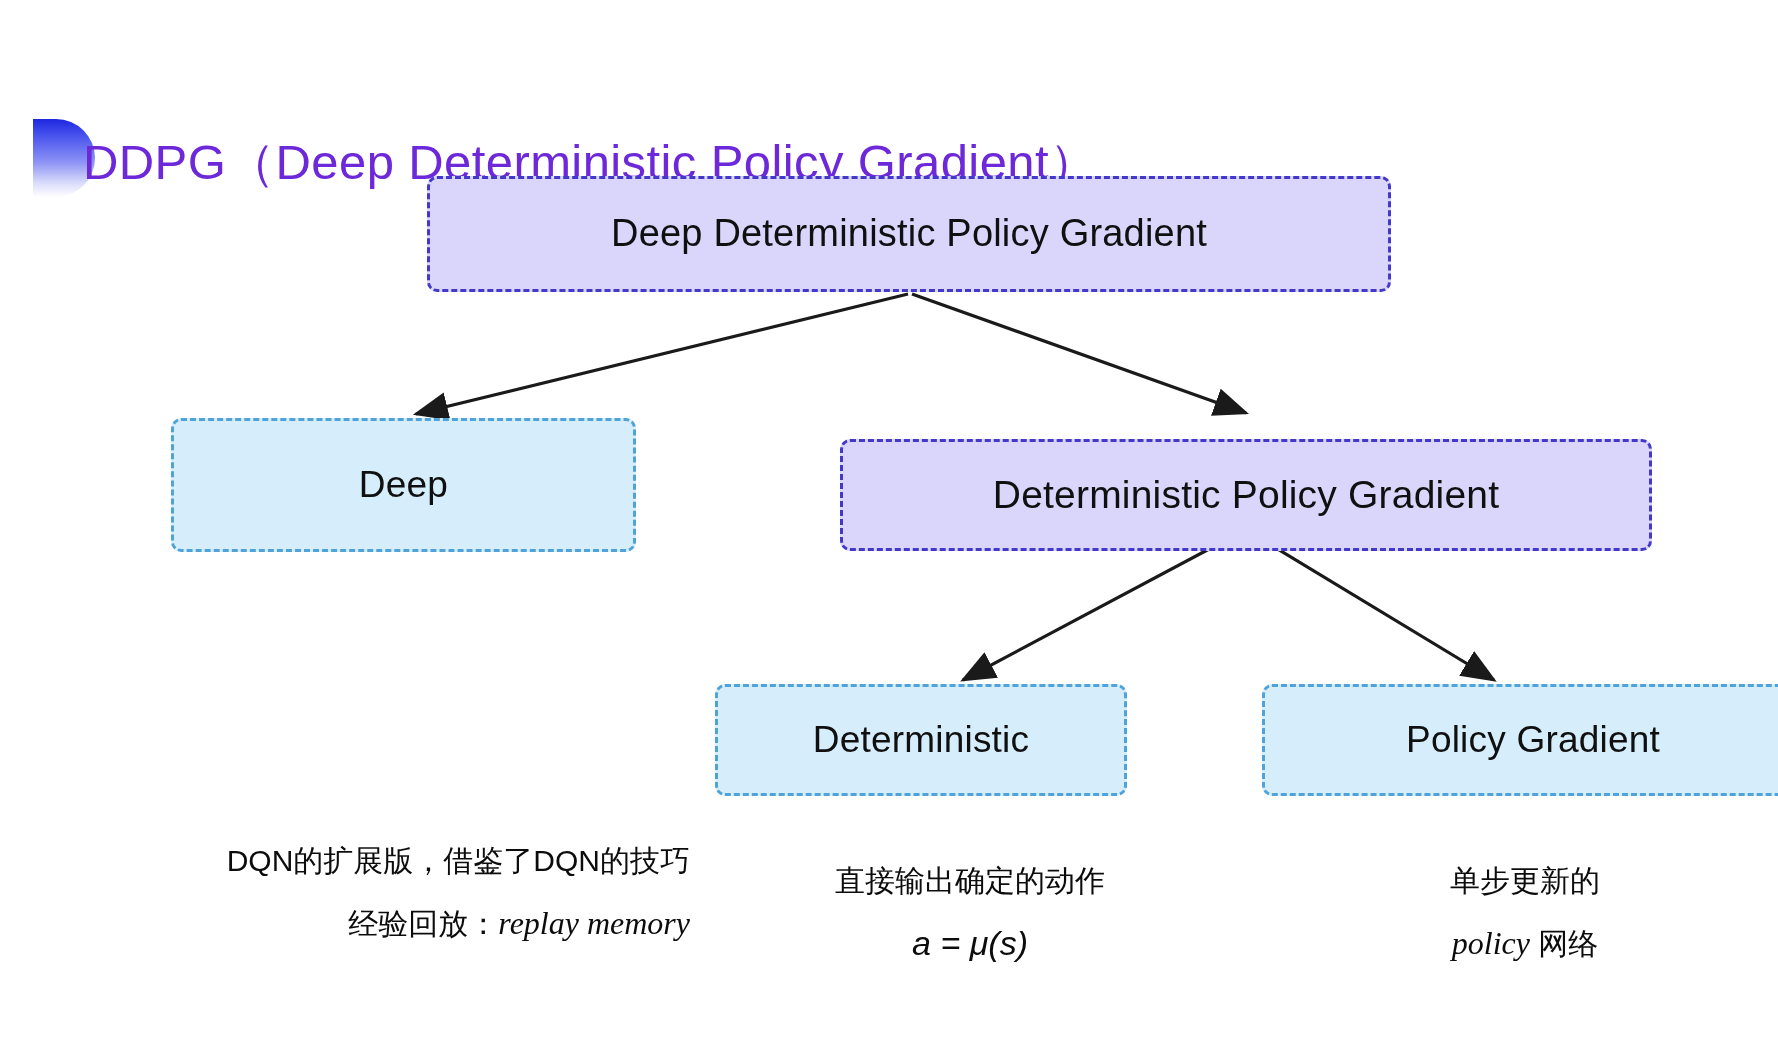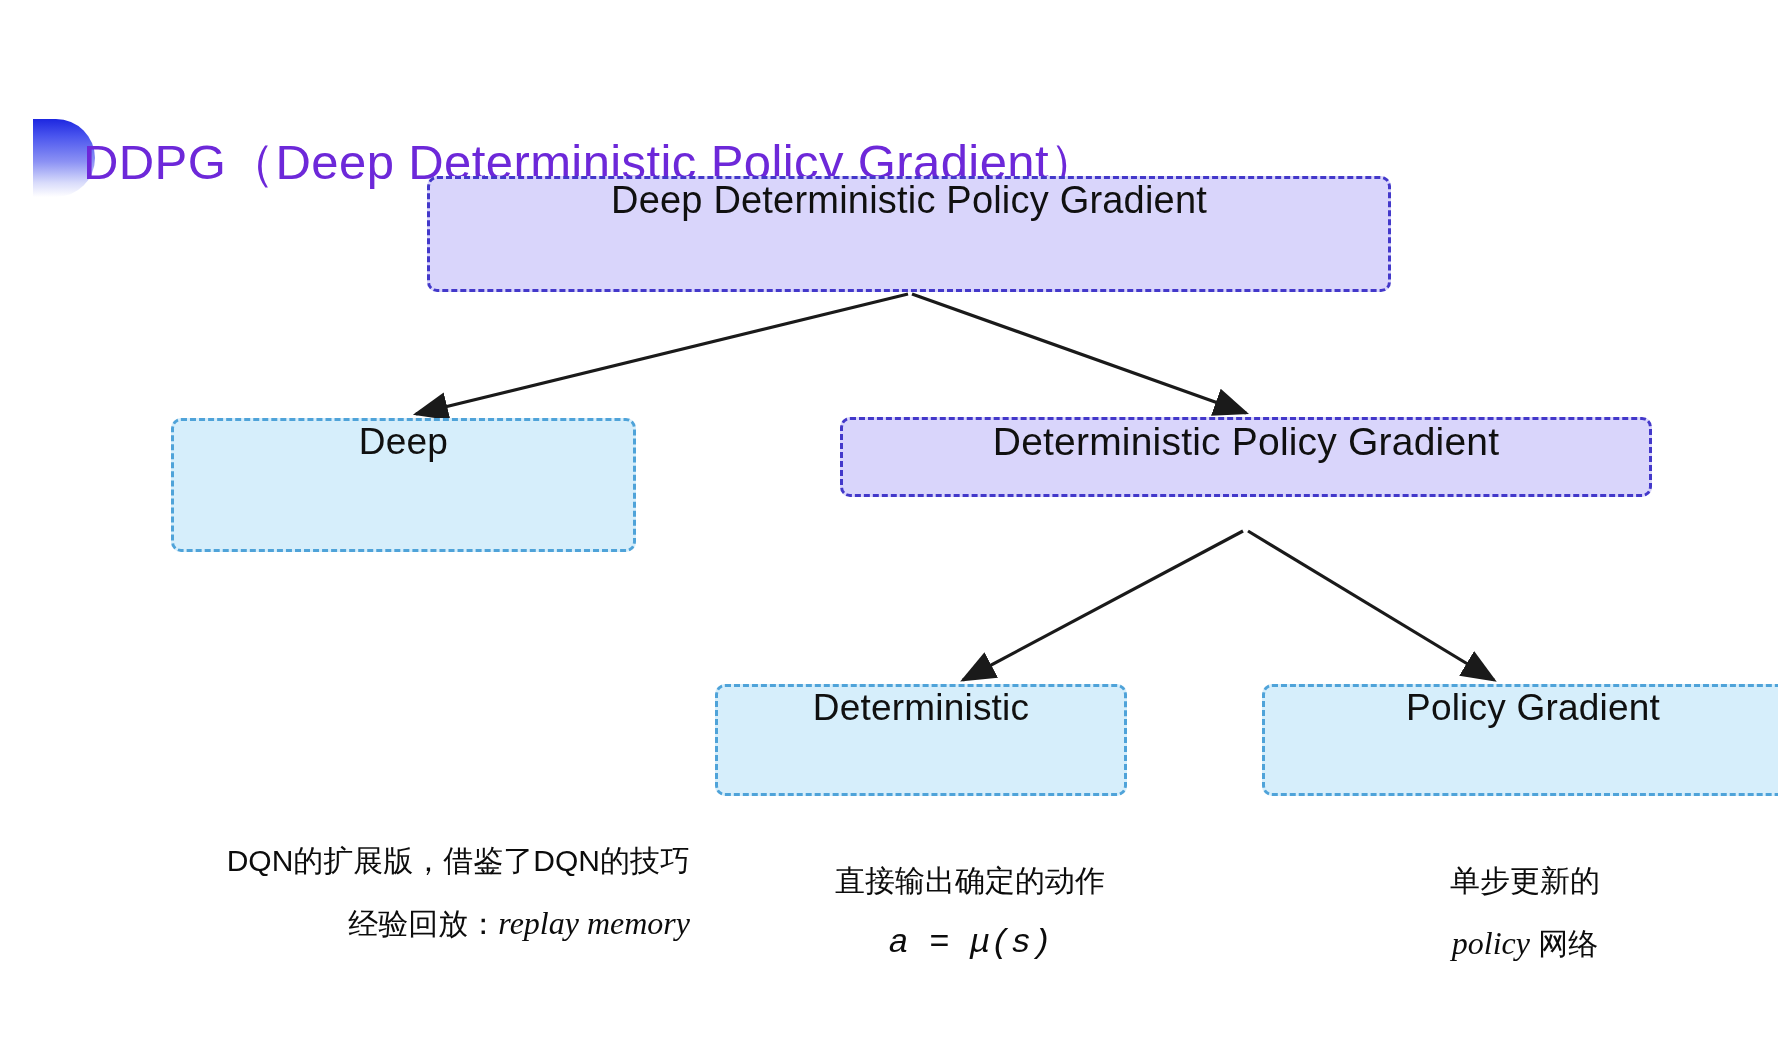--- a/index.html
+++ b/index.html
@@ -70,21 +70,21 @@
     width: 1778px;
     height: 1056px;
     pointer-events: none;
   }
 
   
   .node {
     position: absolute;
     box-sizing: border-box;
     display: flex;
-    align-items: flex-start;
+    align-items: center;
     justify-content: center;
     text-align: center;
     border-radius: 10px;
     line-height: 1.15;
   }
   .node.purple {
     background: #d9d5fb;
     border: 3px dashed #4338ca;
     color: #101010;
   }
@@ -94,21 +94,21 @@
     color: #101010;
   }
   .node-label {
     font-size: 37px;
     font-weight: 400;
     letter-spacing: 0.2px;
   }
 
   #node-root      { left: 427px;  top: 176px; width: 964px;  height: 116px; }
   #node-deep      { left: 171px;  top: 418px; width: 465px;  height: 134px; }
-  #node-dpg       { left: 840px;  top: 417px; width: 812px;  height: 80px; }
+  #node-dpg       { left: 840px;  top: 439px; width: 812px;  height: 112px; }
   #node-det       { left: 715px;  top: 684px; width: 412px;  height: 112px; }
   #node-pg        { left: 1262px; top: 684px; width: 542px;  height: 112px; }
 
   #node-root .node-label { font-size: 38px; }
   #node-dpg  .node-label { font-size: 39px; }
 
   
   .caption {
     position: absolute;
     text-align: center;
@@ -117,21 +117,21 @@
     line-height: 62px;
     white-space: nowrap;
   }
   .caption .cn { font-family: "Liberation Sans", sans-serif; }
   .caption .it {
     font-family: "Liberation Serif", serif;
     font-style: italic;
     font-size: 32px;
   }
   .caption .formula {
-    font-family: Liberation Mono, monospace;
+    font-family: Liberation Sans, sans-serif;
     font-style: italic;
     font-size: 34px;
   }
 
   #caption-deep {
     left: 120px;
     top: 830px;
     width: 570px;
     text-align: right;
   }

